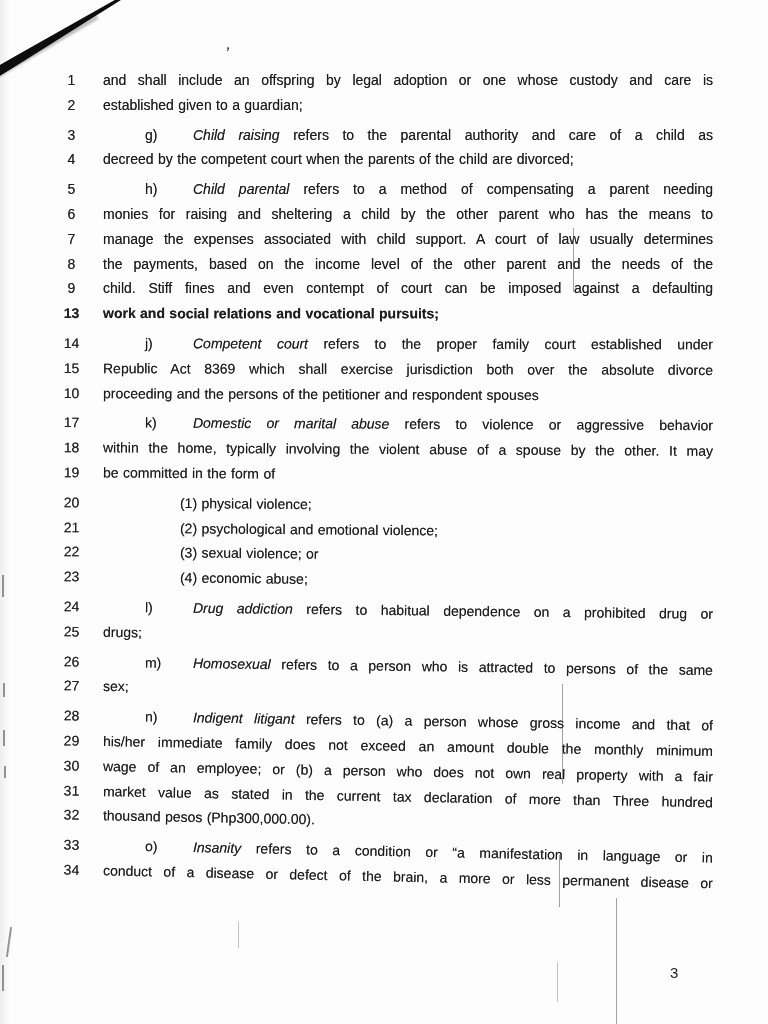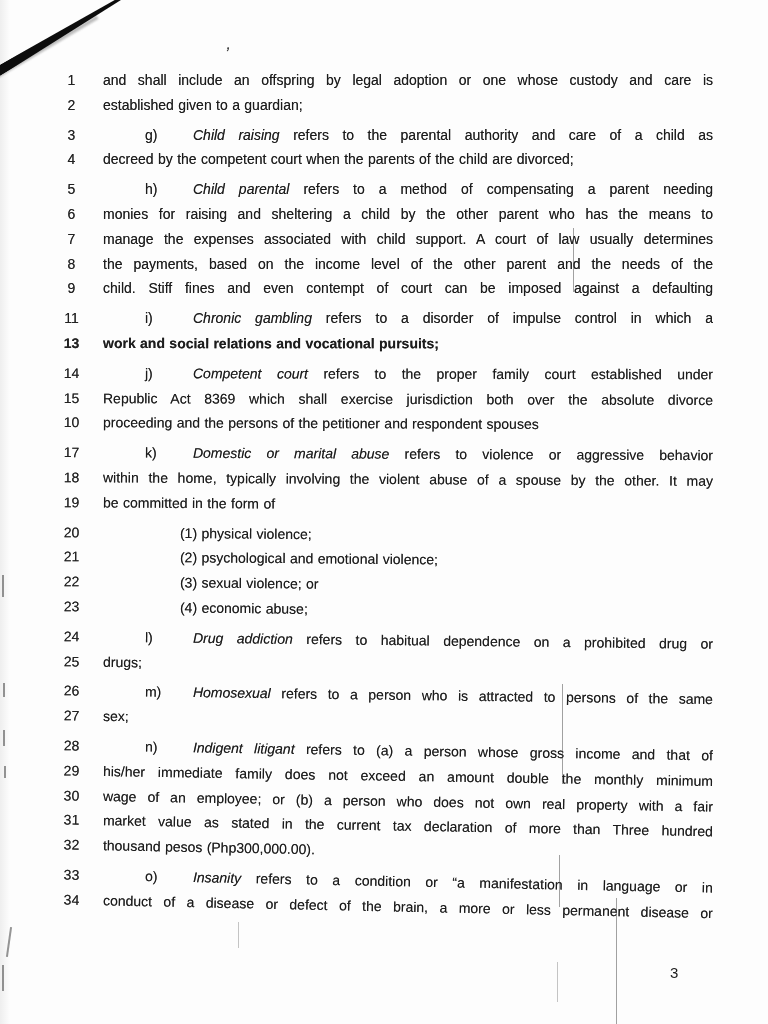--- a/index.html
+++ b/index.html
@@ -104,24 +104,20 @@
       <span class="linetext just"><span class="plain">manage the expenses associated with child support. A court of law usually determines</span></span>
     </div>
     <div class="row">
       <span class="lineno">8</span>
       <span class="linetext just"><span class="plain">the payments, based on the income level of the other parent and the needs of the</span></span>
     </div>
     <div class="row">
       <span class="lineno">9</span>
       <span class="linetext just"><span class="plain">child. Stiff fines and even contempt of court can be imposed against a defaulting</span></span>
     </div>
-    <div class="row para">
-      <span class="lineno">11</span>
-      <span class="linetext just"><span class="letter">i)</span><span class="term">Chronic gambling</span><span class="plain"> refers to a disorder of impulse control in which a</span></span>
-    </div>
     <div class="row" style="transform: rotate(0.055deg); transform-origin: left center; font-weight: bold;">
       <span class="lineno">13</span>
       <span class="linetext"><span class="plain">work and social relations and vocational pursuits;</span></span>
     </div>
     <div class="row para" style="transform: rotate(0.11deg); transform-origin: left center;">
       <span class="lineno">14</span>
       <span class="linetext just"><span class="letter">j)</span><span class="term">Competent court</span><span class="plain"> refers to the proper family court established under</span></span>
     </div>
     <div class="row" style="transform: rotate(0.165deg); transform-origin: left center;">
       <span class="lineno">15</span>

